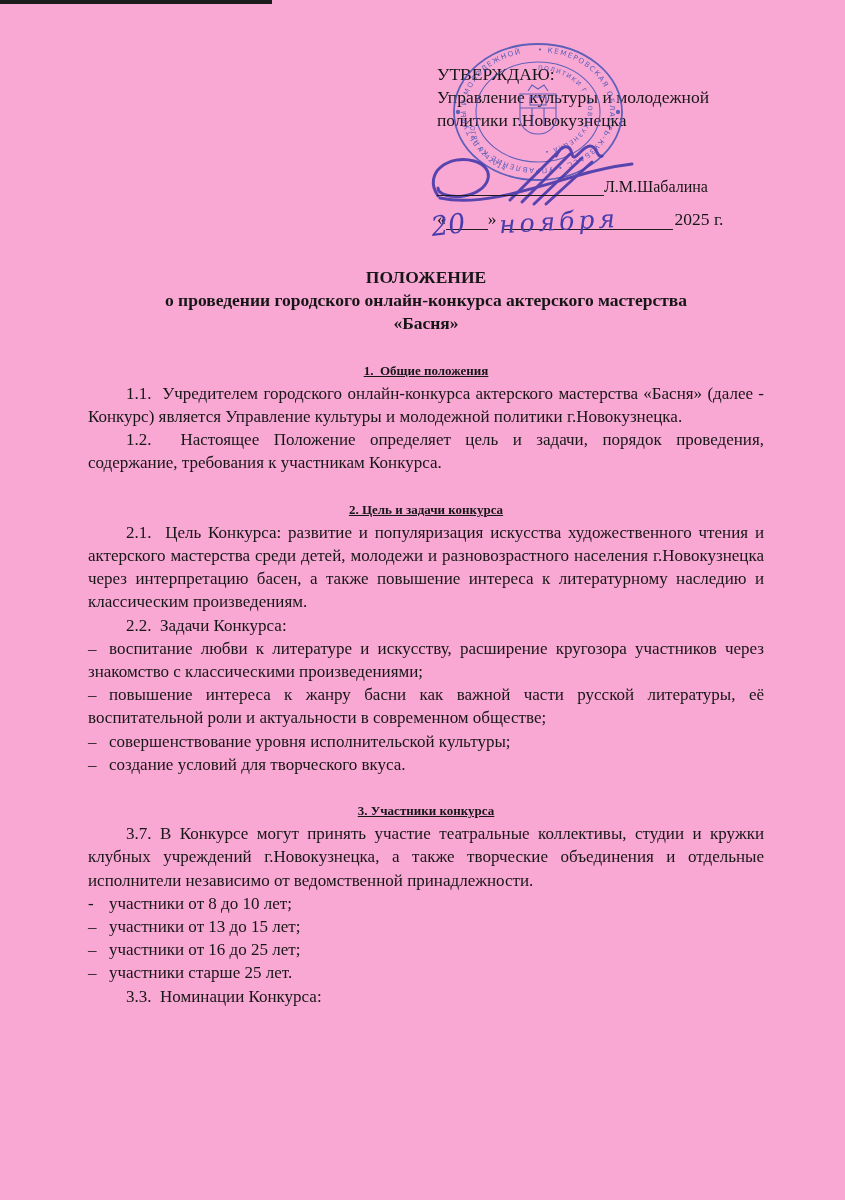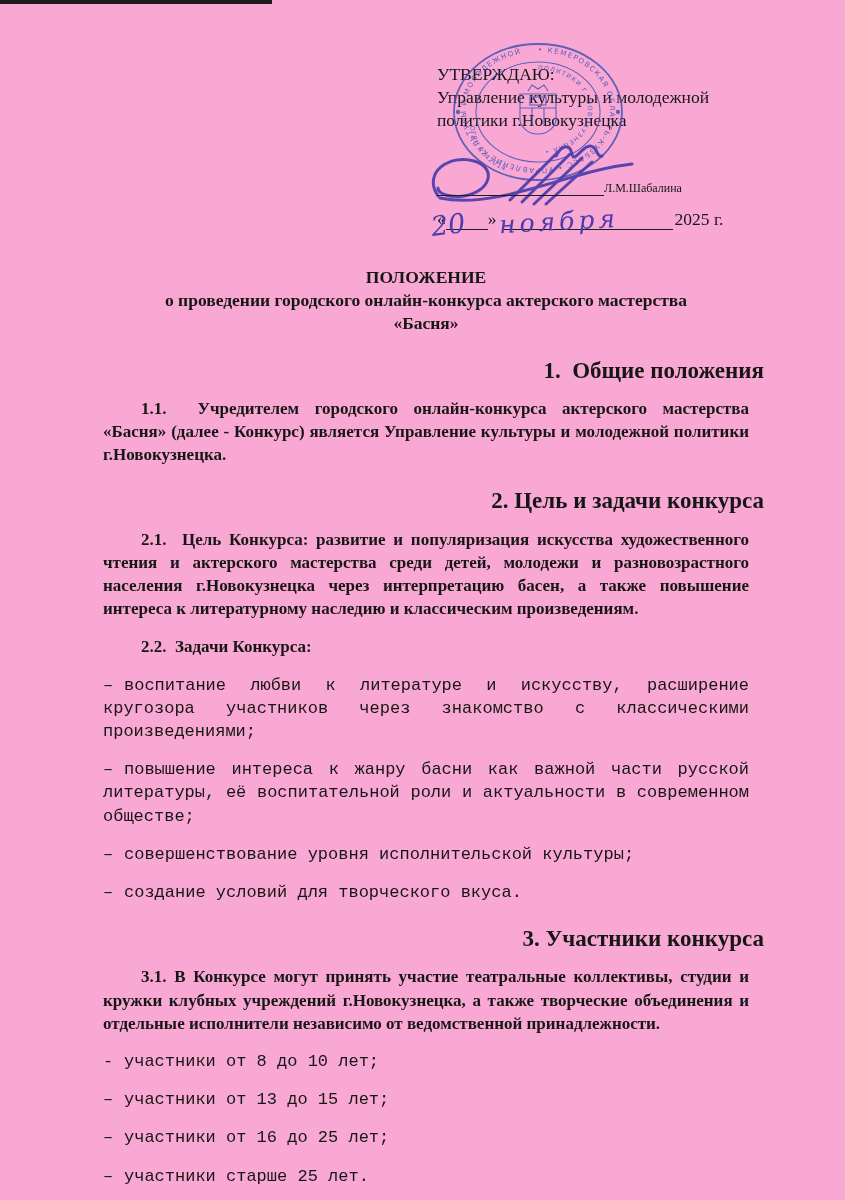--- a/index.html
+++ b/index.html
@@ -6,21 +6,21 @@
   .page{
     position:relative;width:845px;height:1200px;margin:0 auto;
     background:#f9a8d4;color:#161616;overflow:hidden;
     font-family:"Liberation Serif","DejaVu Serif",serif;
   }
   
   .scan-strip{position:absolute;left:0;top:0;width:272px;height:4px;background:#1c1c1c;}
 
   
   .approval{position:absolute;left:437px;top:63px;width:345px;font-size:17.5px;line-height:23px;}
-  .sig-row{position:absolute;left:437px;top:177px;width:360px;font-size:12px;height:22px;}
+  .sig-row{position:absolute;left:437px;top:177px;width:360px;font-size:16px;height:22px;}
   .date-row{position:absolute;left:437px;top:201px;width:360px;font-size:17.5px;height:24px;margin-top:8px;}
   .uline{display:inline-block;height:18px;border-bottom:1.6px solid #1d1d1d;vertical-align:bottom;}
   .w167{width:167px;} .w42{width:42px;} .w170{width:170px;margin-left:6px;margin-right:2px;}
 
   .hand{
     position:absolute;font-family:"DejaVu Serif",serif;font-style:italic;
     color:#4a3cab;pointer-events:none;
   }
   .hand.day{left:-6px;top:0px;font-size:27px;transform:rotate(-7deg);}
   .hand.month{left:62px;top:-2px;font-size:25px;letter-spacing:4px;transform:rotate(-3deg);}
@@ -28,23 +28,23 @@
   .stamp{position:absolute;left:450px;top:40px;opacity:.85;}
   .stamp text{fill:#4353b4;font-family:"DejaVu Sans",sans-serif;}
   .signature{position:absolute;left:426px;top:136px;opacity:.92;}
 
   
   .doc{
     position:absolute;left:0;top:266px;width:839px;box-sizing:border-box;
     padding:0 75px 0 88px;font-size:17px;line-height:23.2px;
   }
   .title{text-align:center;font-weight:bold;font-size:17.5px;}
-  .heading{text-align:right;font-weight:bold;font-size:23px;margin:23px 0 0 0;}
-  .para{margin:15px;text-align:justify;text-indent:38px;font-weight:bold;}
-  .li{margin:15px;text-align:justify;font-family:Liberation Mono, monospace;}
+  .heading{text-align:center;font-weight:bold;font-size:13px;margin:23px 0 0 0;text-decoration:underline;}
+  .para{margin:0;text-align:justify;text-indent:38px;}
+  .li{margin:0;text-align:justify;}
   .mk{display:inline-block;width:21px;}
 </style>
 </head>
 <body>
 
 <div class="page">
 
   <div class="scan-strip"></div>
 
   <div class="approval">
@@ -108,32 +108,33 @@
   <div class="doc">
 
     <div class="title">
       <div>ПОЛОЖЕНИЕ</div>
       <div>о проведении городского онлайн-конкурса актерского мастерства</div>
       <div>«Басня»</div>
     </div>
 
     <div class="heading">1.&nbsp; Общие положения</div>
     <p class="para">1.1.&nbsp; Учредителем городского онлайн-конкурса актерского мастерства «Басня» (далее - Конкурс) является Управление культуры и молодежной политики г.Новокузнецка.</p>
+    <p class="para">1.2.&nbsp; Настоящее Положение определяет цель и задачи, порядок проведения, содержание, требования к участникам Конкурса.</p>
 
     <div class="heading">2. Цель и задачи конкурса</div>
     <p class="para">2.1.&nbsp; Цель Конкурса: развитие и популяризация искусства художественного чтения и актерского мастерства среди детей, молодежи и разновозрастного населения г.Новокузнецка через интерпретацию басен, а также повышение интереса к литературному наследию и классическим произведениям.</p>
     <p class="para">2.2.&nbsp; Задачи Конкурса:</p>
 
     <p class="li"><span class="mk">–</span><span>воспитание любви к литературе и искусству, расширение кругозора участников через знакомство с классическими произведениями;</span></p>
     <p class="li"><span class="mk">–</span><span>повышение интереса к жанру басни как важной части русской литературы, её воспитательной роли и актуальности в современном обществе;</span></p>
     <p class="li"><span class="mk">–</span><span>совершенствование уровня исполнительской культуры;</span></p>
     <p class="li"><span class="mk">–</span><span>создание условий для творческого вкуса.</span></p>
 
     <div class="heading">3. Участники конкурса</div>
-    <p class="para">3.1. В Конкурсе могут принять участие театральные коллективы, студии и кружки клубных учреждений г.Новокузнецка, а также творческие объединения и отдельные исполнители независимо от ведомственной принадлежности.</p>
+    <p class="para">3.7. В Конкурсе могут принять участие театральные коллективы, студии и кружки клубных учреждений г.Новокузнецка, а также творческие объединения и отдельные исполнители независимо от ведомственной принадлежности.</p>
 
     <p class="li"><span class="mk">-</span><span>участники от 8 до 10 лет;</span></p>
     <p class="li"><span class="mk">–</span><span>участники от 13 до 15 лет;</span></p>
     <p class="li"><span class="mk">–</span><span>участники от 16 до&nbsp;25 лет;</span></p>
     <p class="li"><span class="mk">–</span><span>участники старше 25 лет.</span></p>
 
     <p class="para">3.3.&nbsp; Номинации Конкурса:</p>
   </div>
 
 </div>

